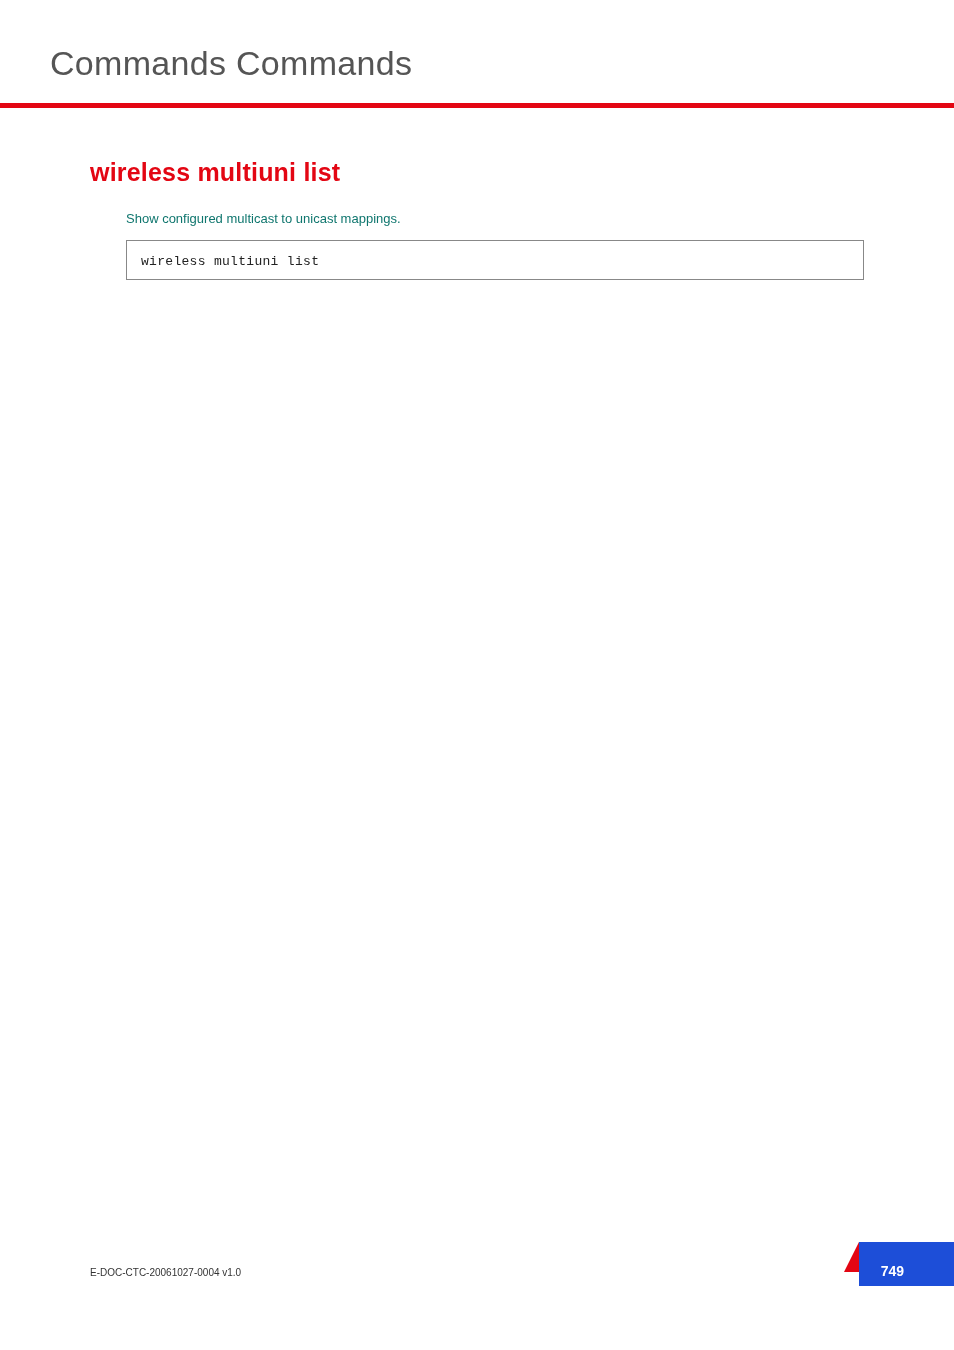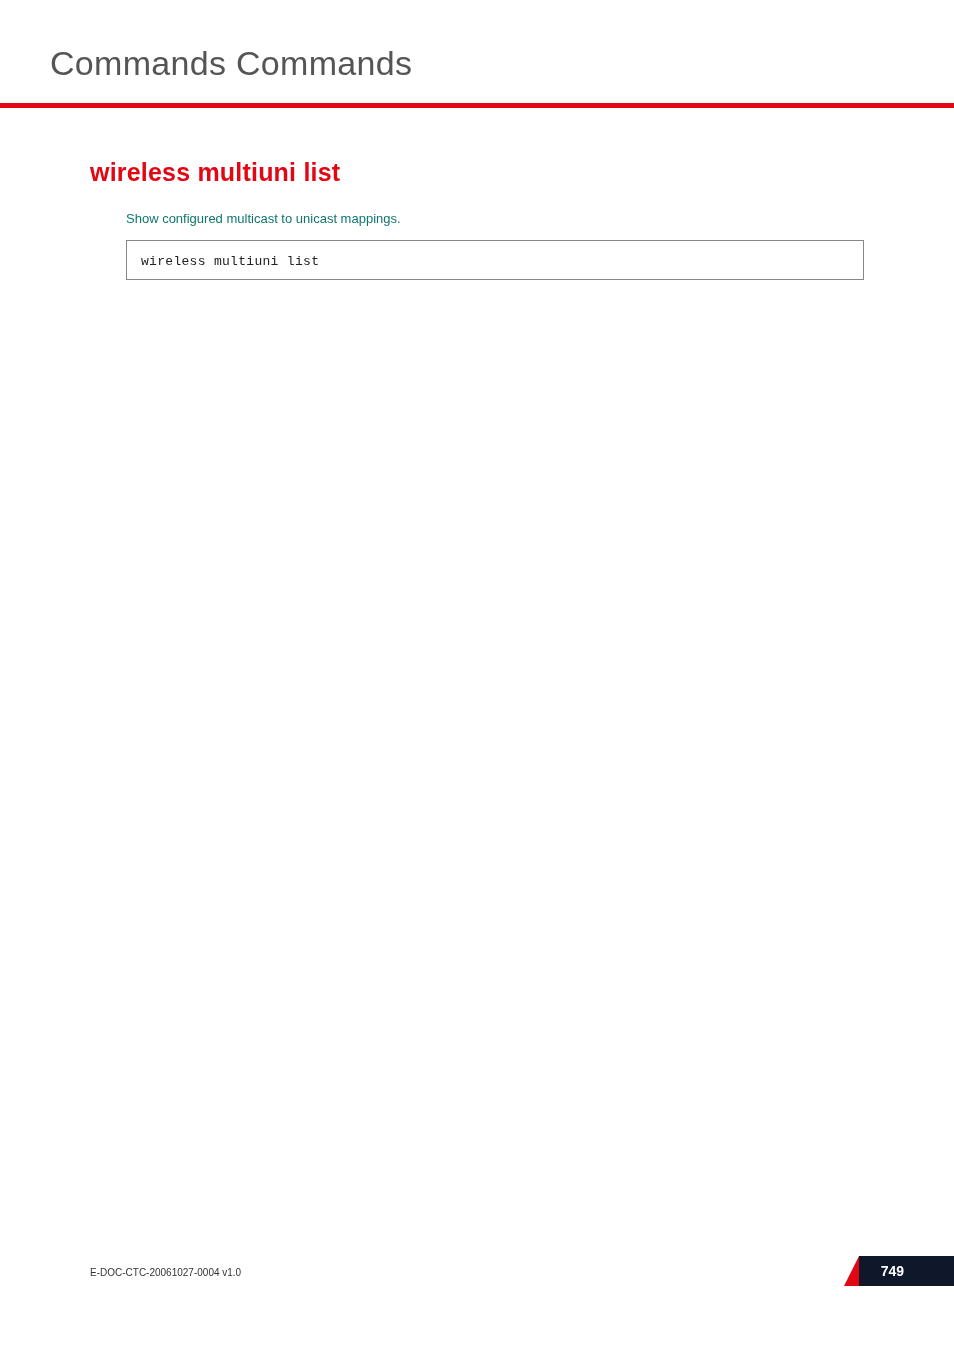--- a/index.html
+++ b/index.html
@@ -87,22 +87,22 @@
       bottom: 8px;
       font-size: 10px;
       color: #333333;
     }
     
     .footer-page-block {
       position: absolute;
       right: 0;
       bottom: 0;
       width: 95px;
-      height: 30px;
-      background: #0f172a;
+      height: 44px;
+      background: #1d4ed8;
     }
     
     .footer-page-block::before {
       content: "";
       position: absolute;
       left: -15px;
       top: 0;
       width: 0;
       height: 0;
       border-style: solid;

